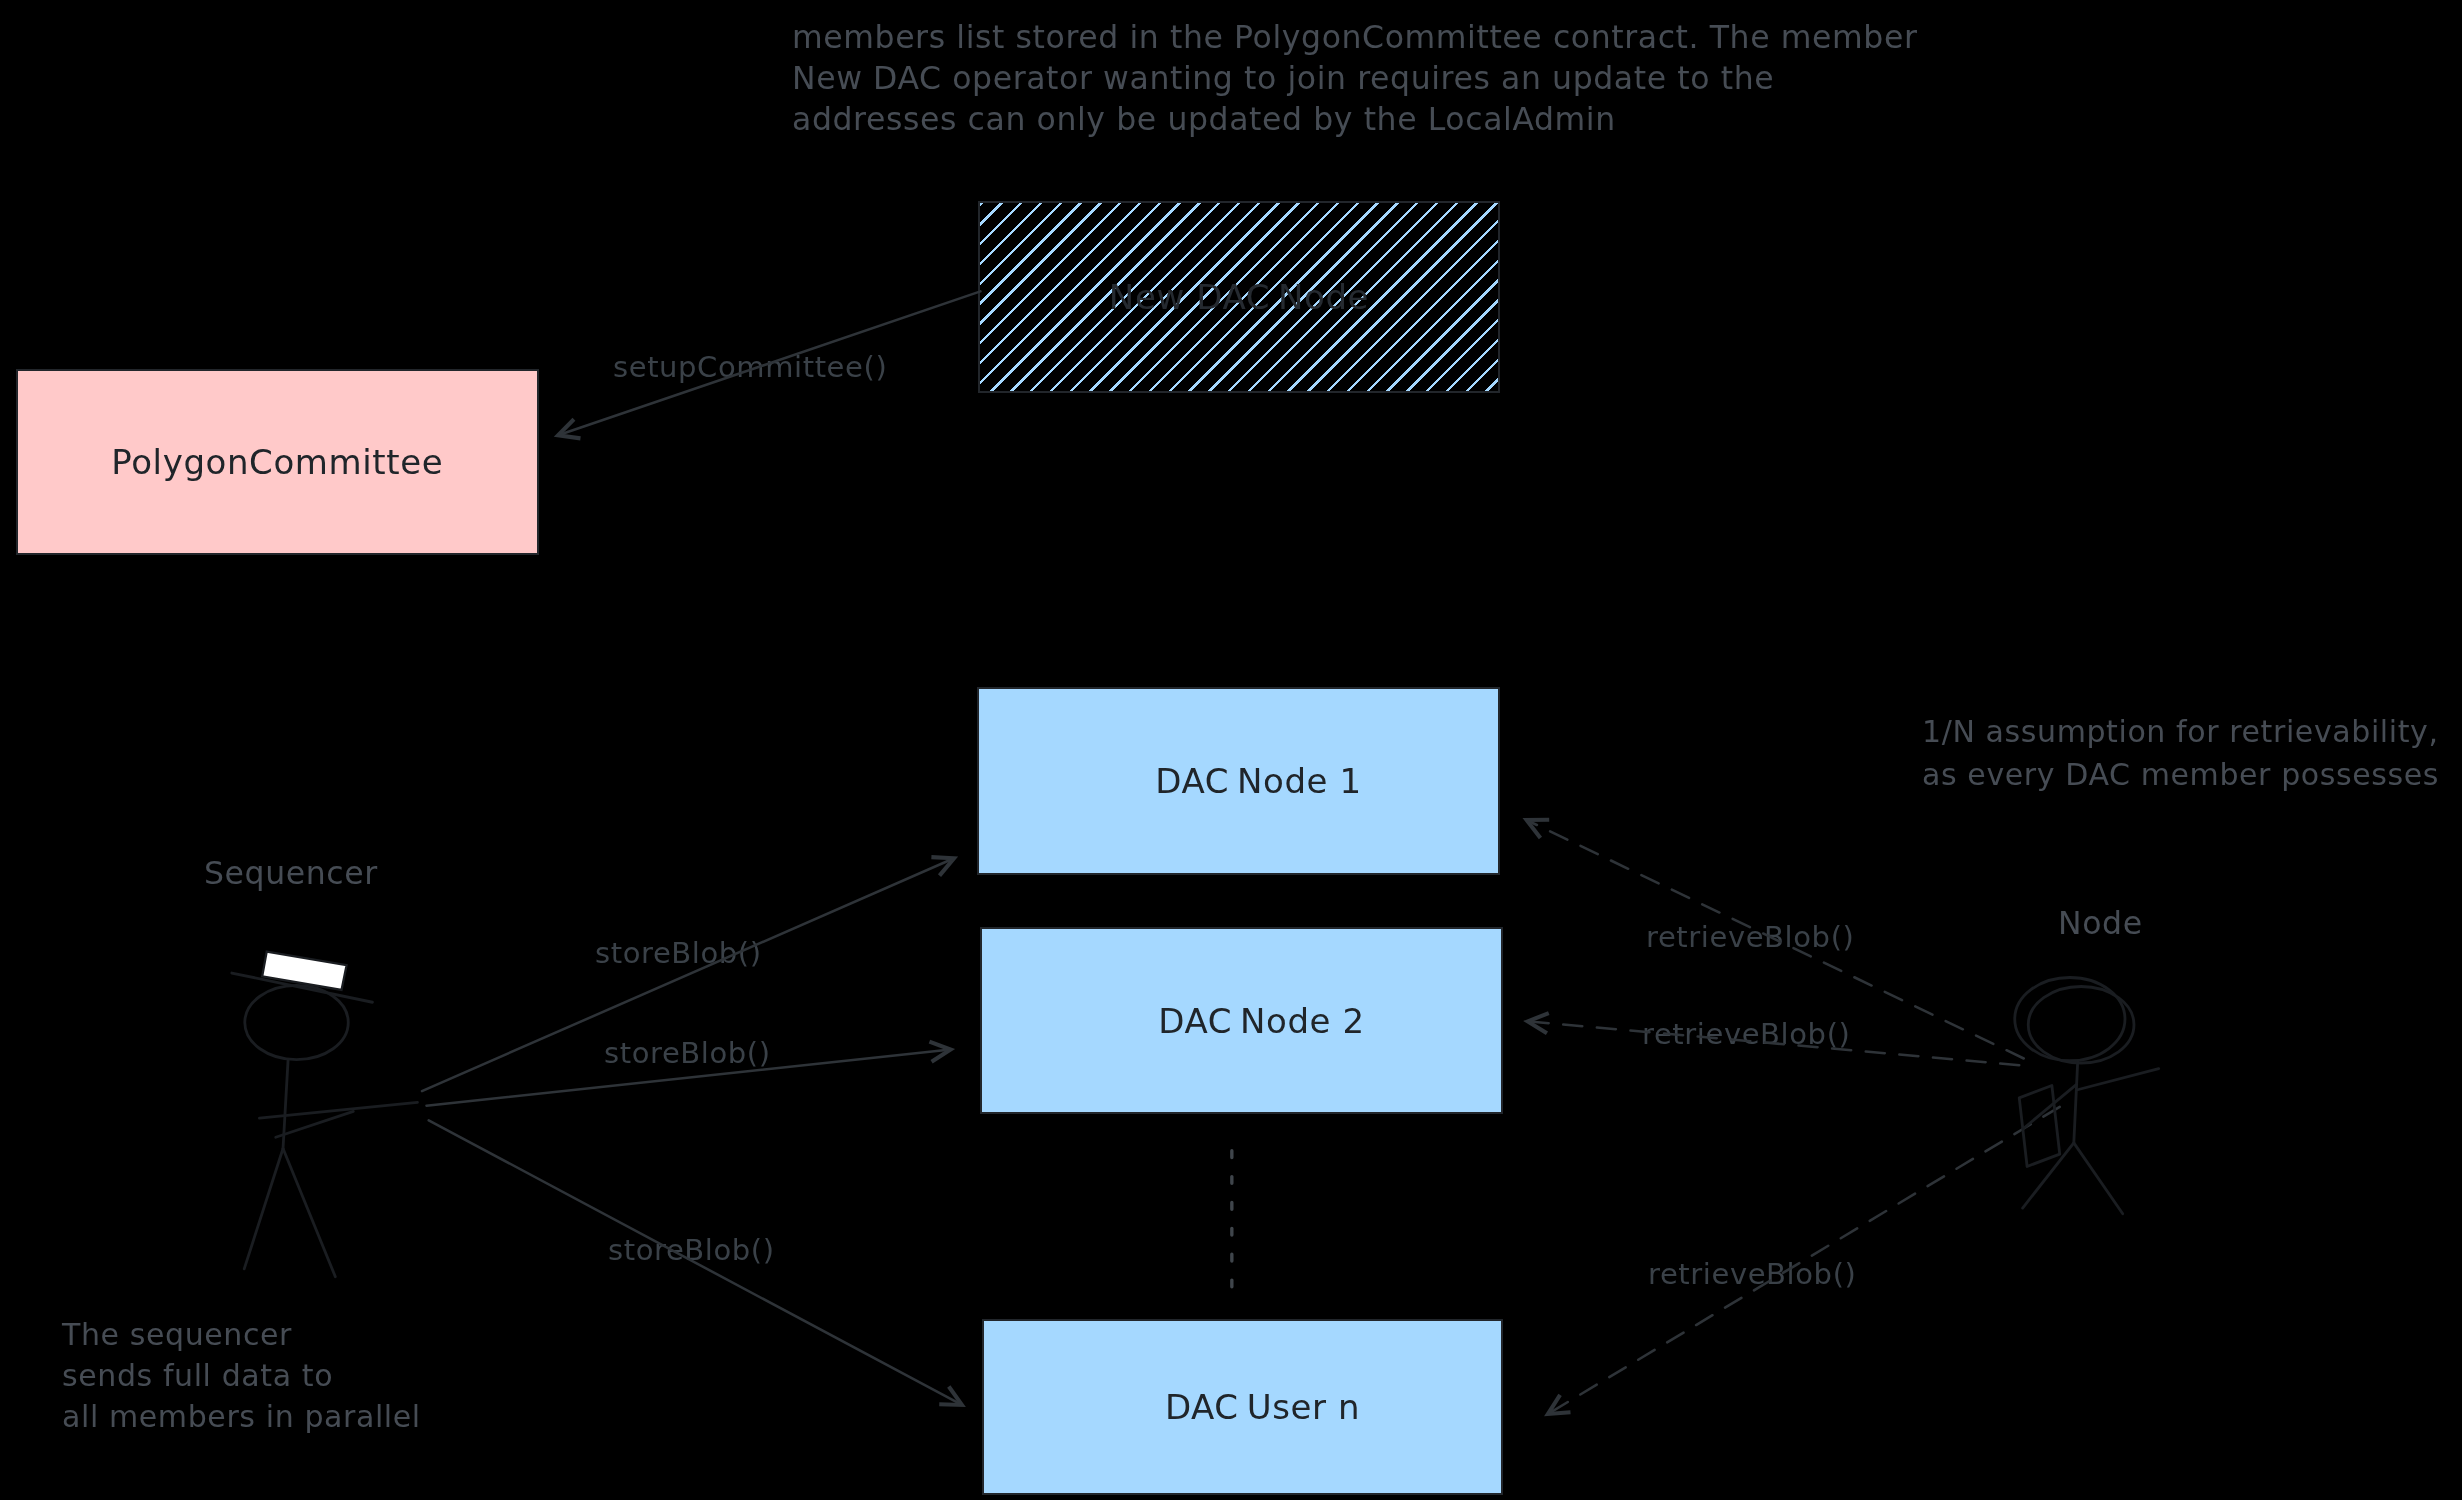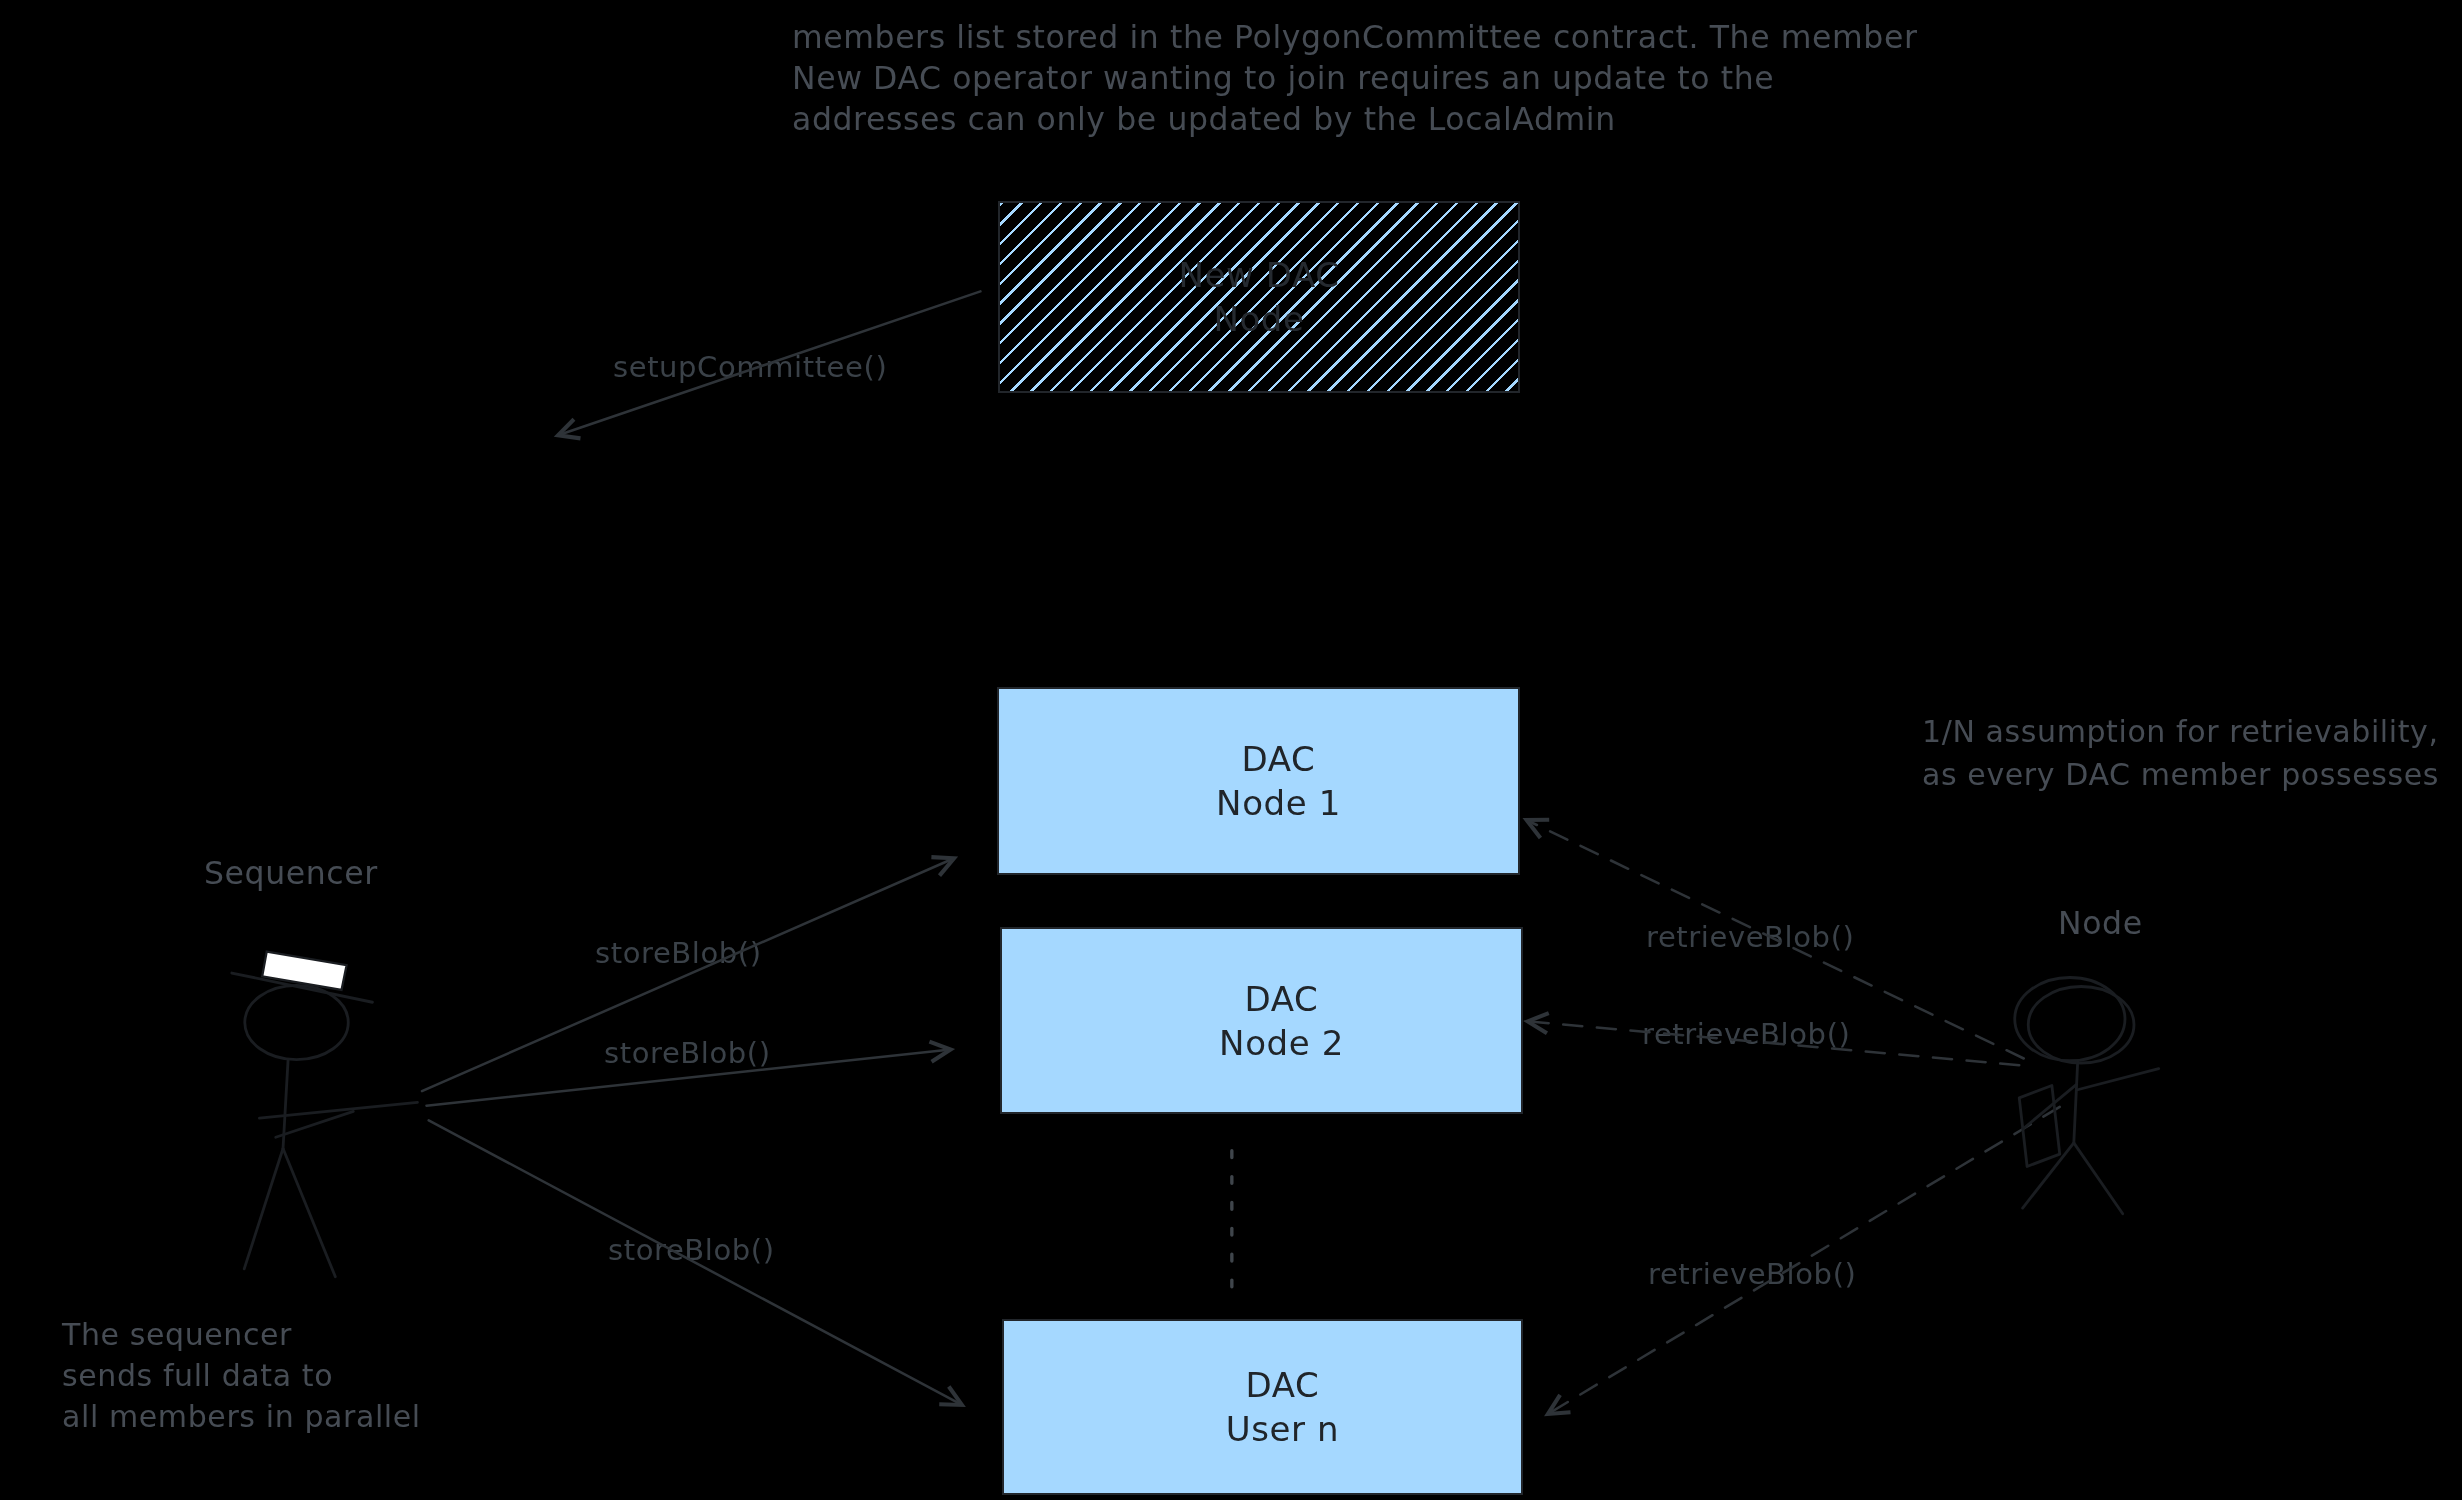--- a/index.html
+++ b/index.html
@@ -11,22 +11,22 @@
   .abs{position:absolute;}
   
   .note{color:var(--note);font-size:31.5px;line-height:41px;white-space:nowrap;letter-spacing:0.6px;}
   .note-sm{font-size:30px;}
   
   .actor-label{color:var(--note);font-size:31.5px;white-space:nowrap;letter-spacing:0.6px;}
   
   .call-label{color:var(--label);font-size:29px;white-space:nowrap;letter-spacing:0.6px;}
   
   .box{box-sizing:border-box;border:2.3px solid var(--border);
-       display:flex;flex-direction:column;align-items:center;justify-content:center;
-       gap:8px;margin-left:20px;}
+       display:flex;flex-direction:row;align-items:center;justify-content:center;
+       gap:8px;}
   .box .line{color:var(--ink);font-size:34px;line-height:36px;letter-spacing:0.6px;white-space:nowrap;}
   .box-blue{background:var(--blue);padding-left:40px;}
   .box-pink{background:var(--pink);}
   .box-hatch{
     background:repeating-linear-gradient(135deg, var(--blue) 0px, var(--blue) 2.3px, transparent 2.3px, transparent 14px);
   }
   .box-hatch .line{color:var(--hatch-ink);}
   
   svg.overlay{position:absolute;left:0;top:0;}
   .arrow{stroke:var(--arrow);stroke-width:4.5;fill:none;stroke-linecap:round;}
@@ -56,20 +56,23 @@
     <div>The sequencer</div>
     <div>sends full data to</div>
     <div>all members in parallel</div>
   </div>
 
   <div class="abs box box-hatch" style="left:978px;top:201px;width:522px;height:192px;">
     <div class="line">New DAC</div>
     <div class="line">Node</div>
   </div>
 
+  <div class="abs box box-pink" style="left:15.8px;top:369px;width:523px;height:186px;">
+    <div class="line">PolygonCommittee</div>
+  </div>
 
   <div class="abs box box-blue" style="left:977px;top:687px;width:523px;height:188px;">
     <div class="line">DAC</div>
     <div class="line">Node 1</div>
   </div>
 
   <div class="abs box box-blue" style="left:980px;top:927px;width:523px;height:187px;">
     <div class="line">DAC</div>
     <div class="line">Node 2</div>
   </div>

